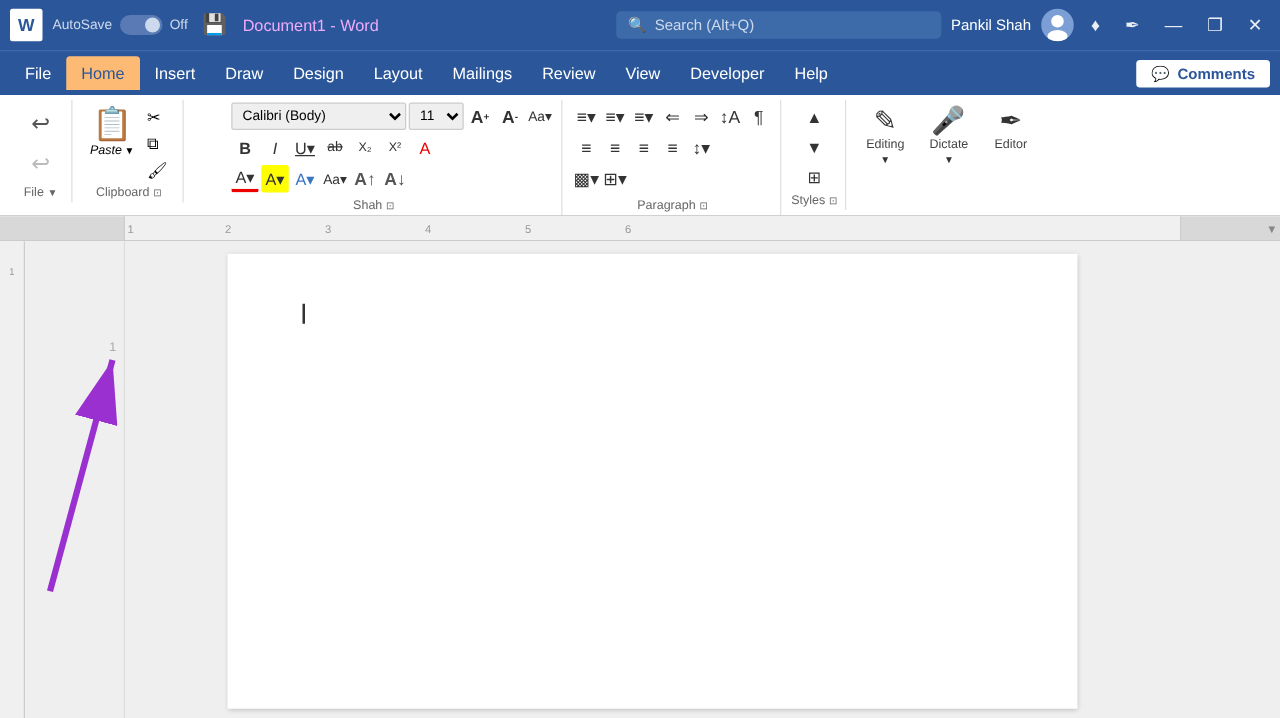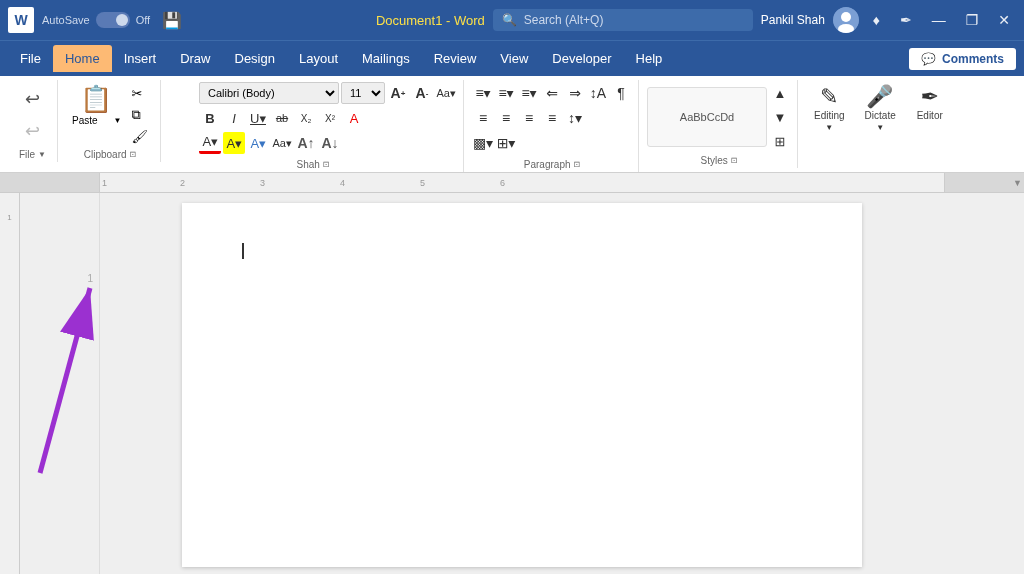--- a/index.html
+++ b/index.html
@@ -20,21 +20,21 @@
     #autosave-toggle {
       width: 34px; height: 16px; background: #5a7ab5; border-radius: 8px;
       position: relative; display: flex; align-items: center; cursor: pointer;
     }
     #autosave-toggle::after {
       content: ''; position: absolute; right: 2px; width: 12px; height: 12px;
       background: #cdd9ec; border-radius: 50%;
     }
     #autosave-off { font-size: 11px; color: #cdd9ec; }
     #save-icon { font-size: 16px; cursor: pointer; margin: 0 4px; }
-    #doc-title { font-size: 13px; flex: 1; text-align: right; color: #fde047; }
+    #doc-title { font-size: 13px; flex: 1; text-align: left; color: #f0abfc; }
     #search-box {
       display: flex; align-items: center; background: #3d6baa; border-radius: 4px;
       padding: 4px 10px; gap: 6px; width: 260px; color: #cdd9ec; font-size: 12px;
       cursor: text;
     }
     #user-area { display: flex; align-items: center; gap: 8px; margin-left: auto; }
     #user-name { font-size: 12px; color: white; }
     #user-avatar {
       width: 26px; height: 26px; border-radius: 50%; background: #6b8fc5;
       display: flex; align-items: center; justify-content: center; overflow: hidden;
@@ -203,21 +203,21 @@
     <div class="ribbon-group-label">
       <span>File</span>
       <span style="font-size:8px;">▼</span>
     </div>
   </div>
 
   <div class="ribbon-group" style="padding:2px 8px 0;">
     <div class="ribbon-group-content">
       <div style="display:flex; flex-direction:column; align-items:center; padding:2px 4px; cursor:pointer; border-radius:3px;">
         <span style="font-size:26px; line-height:1.2;">📋</span>
-        <span style="font-size:10px; display:flex; align-items:center; gap:16px;">
+        <span style="font-size:10px; display:flex; align-items:center; gap:2px;font-style:italic;">
           <span>Paste</span>
           <span style="font-size:8px;">▼</span>
         </span>
       </div>
       <div style="display:flex; flex-direction:column; gap:2px; padding-top:2px;">
         <div class="small-ribbon-btn">✂</div>
         <div class="small-ribbon-btn">⧉</div>
         <div class="small-ribbon-btn">🖌</div>
       </div>
     </div>
@@ -288,23 +288,20 @@
       </div>
     </div>
     <div class="ribbon-group-label">
       <span>Paragraph</span>
       <span style="font-size:8px;">⊡</span>
     </div>
   </div>
 
   <div class="ribbon-group" style="padding:2px 6px 0;">
     <div class="ribbon-group-content" style="align-items:center;">
-      <div style="width:120px; height:60px; border:1px solid #ddd; background:#f8f8f8; display:flex; align-items:center; justify-content:center; border-radius:3px; cursor:pointer;">
-        <span style="font-size:11px; color:#555;">AaBbCcDd</span>
-      </div>
       <div style="display:flex; flex-direction:column; gap:2px;">
         <div class="format-btn">▲</div>
         <div class="format-btn">▼</div>
         <div class="format-btn">⊞</div>
       </div>
     </div>
     <div class="ribbon-group-label">
       <span>Styles</span>
       <span style="font-size:8px;">⊡</span>
     </div>

